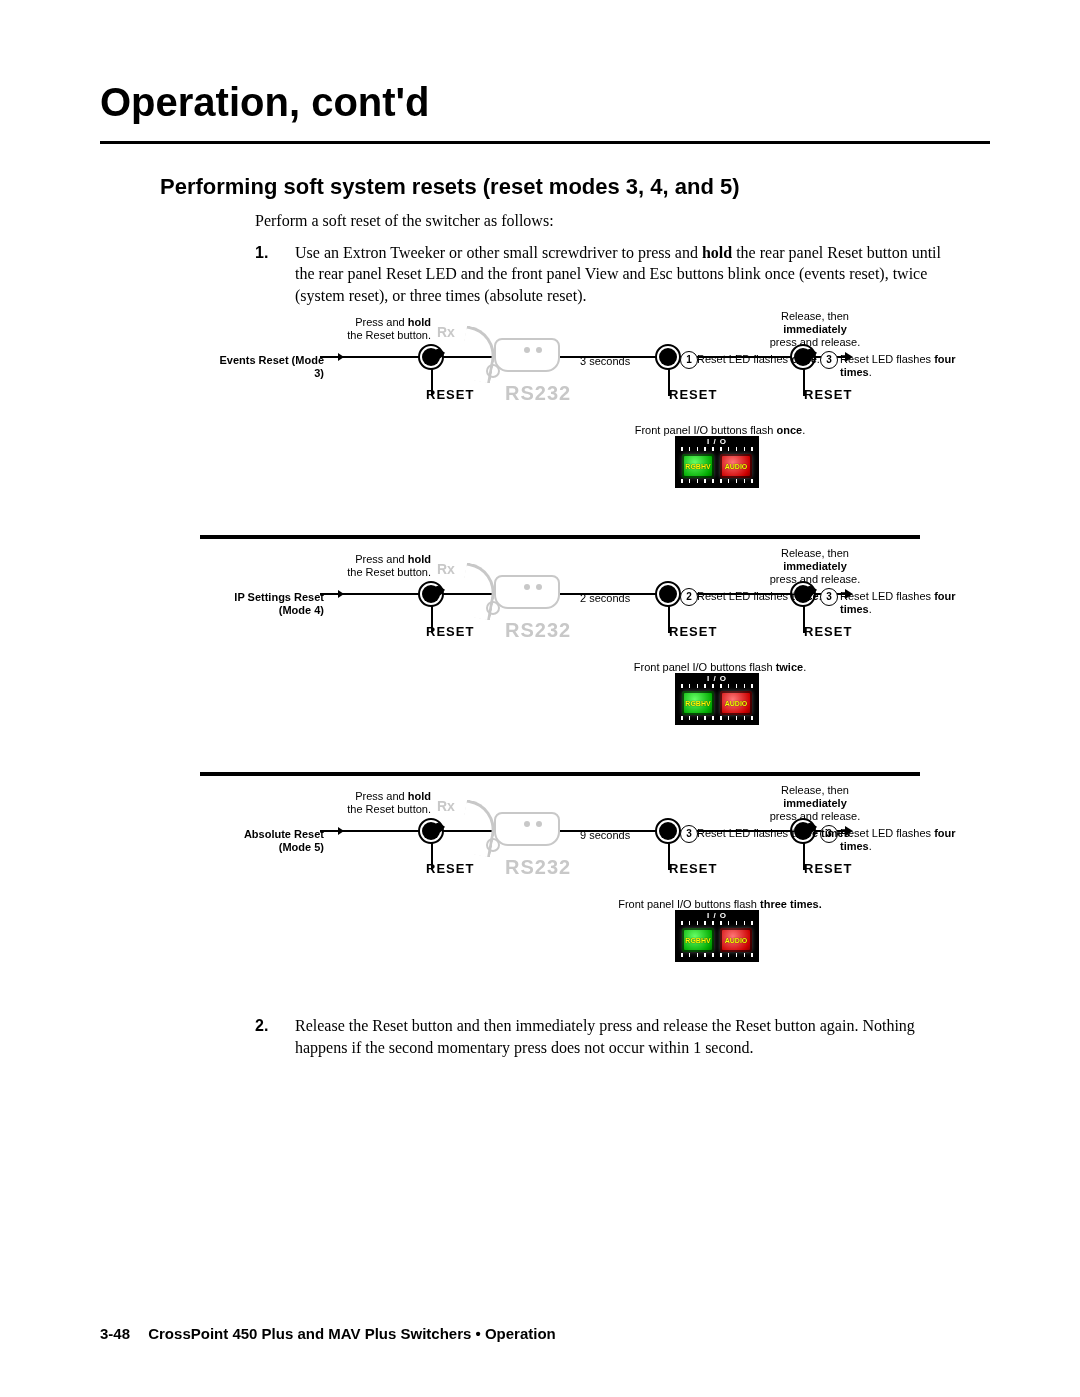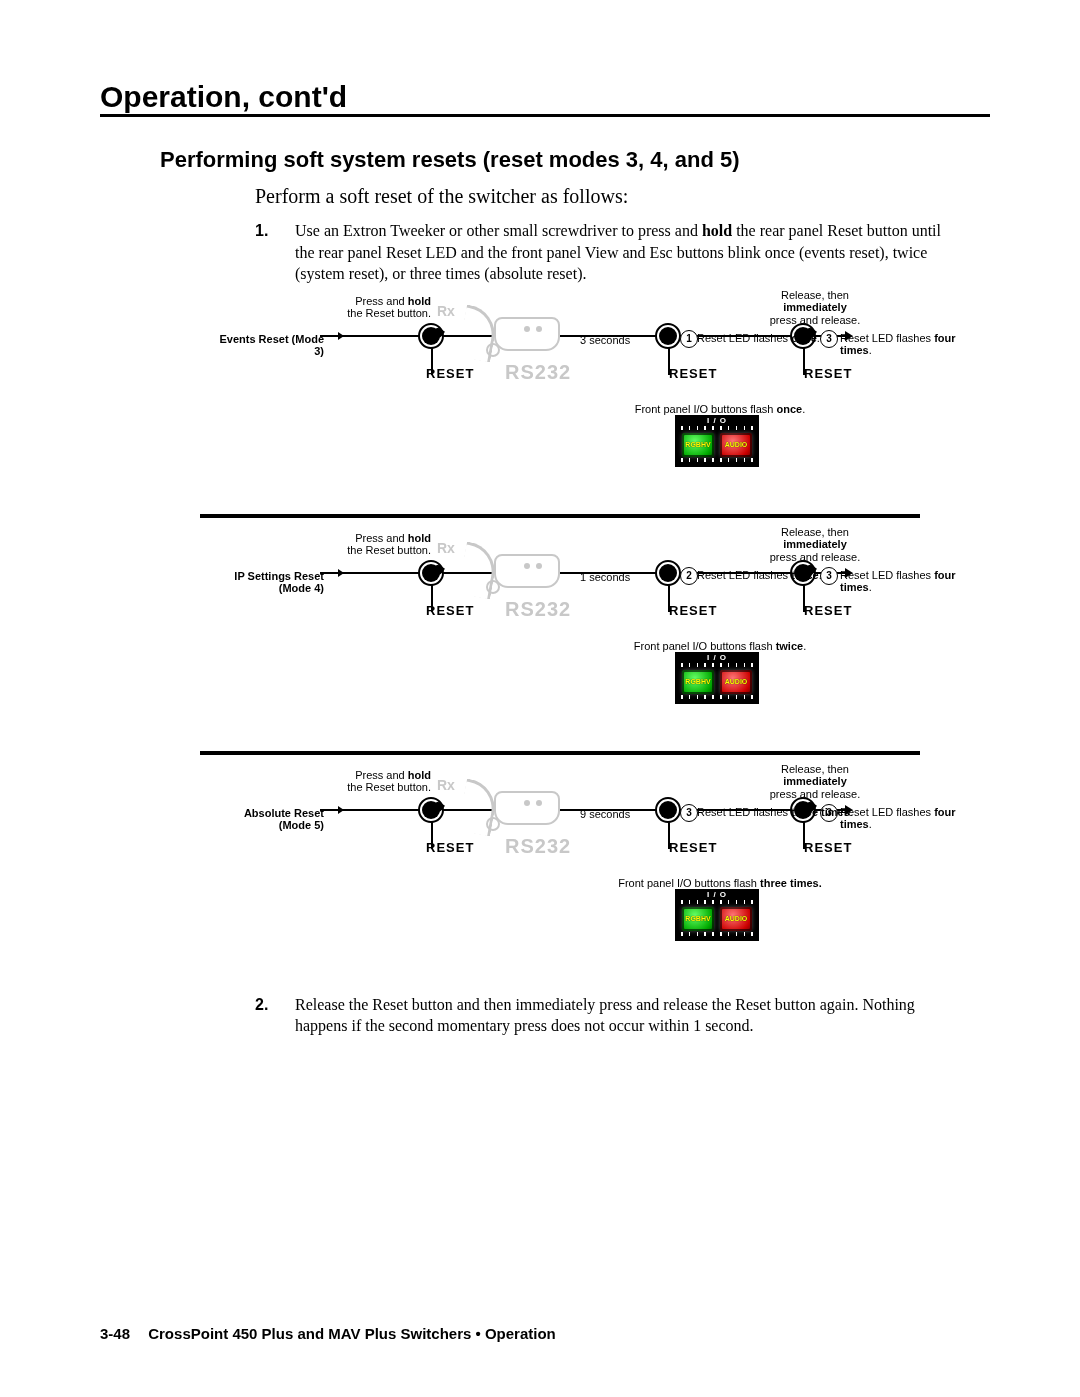--- a/index.html
+++ b/index.html
@@ -10,37 +10,37 @@
     color: #000;
     width: 1080px;
     height: 1397px;
     position: relative;
   }
   .page {
     padding: 80px 90px 60px 100px;
   }
   .section-title {
     font-family: Arial, Helvetica, sans-serif;
-    font-size: 30px;
+    font-size: 40px;
     font-weight: bold;
-    margin-bottom: 0;
+    margin-bottom: 16px;
   }
   .rule {
     border: none;
     border-top: 3px solid #000;
     margin: 0 0 30px 0;
   }
   .subsection-title {
     font-family: Arial, Helvetica, sans-serif;
     font-size: 22px;
     font-weight: bold;
     margin: 0 0 10px 60px;
   }
   .body-text {
-    font-size: 20px;
+    font-size: 16px;
     line-height: 1.35;
     margin: 0 0 10px 155px;
     max-width: 680px;
   }
   .step-row {
     display: flex;
     margin: 0 0 10px 155px;
     max-width: 690px;
     font-size: 16px;
     line-height: 1.35;
@@ -407,21 +407,21 @@
       <span>the Reset button.</span>
     </div>
     <div class="lbl rx">Rx</div>
     <div class="port">
         <div class="arc"></div>
         <div class="shell"></div>
         <div class="d1"></div>
         <div class="d2"></div>
         <div class="screw"></div>
       </div>
-    <div class="lbl sec-label">1 seconds</div>
+    <div class="lbl sec-label">2 seconds</div>
     <div class="lbl release-then">
       <span>Release, then</span><br>
       <span class="bold">immediately</span><br>
       <span>press and release.</span>
     </div>
     <div class="node n1">
         <div class="ring"></div>
         <div class="dot"></div>
         <div class="pin"></div>
       </div>

